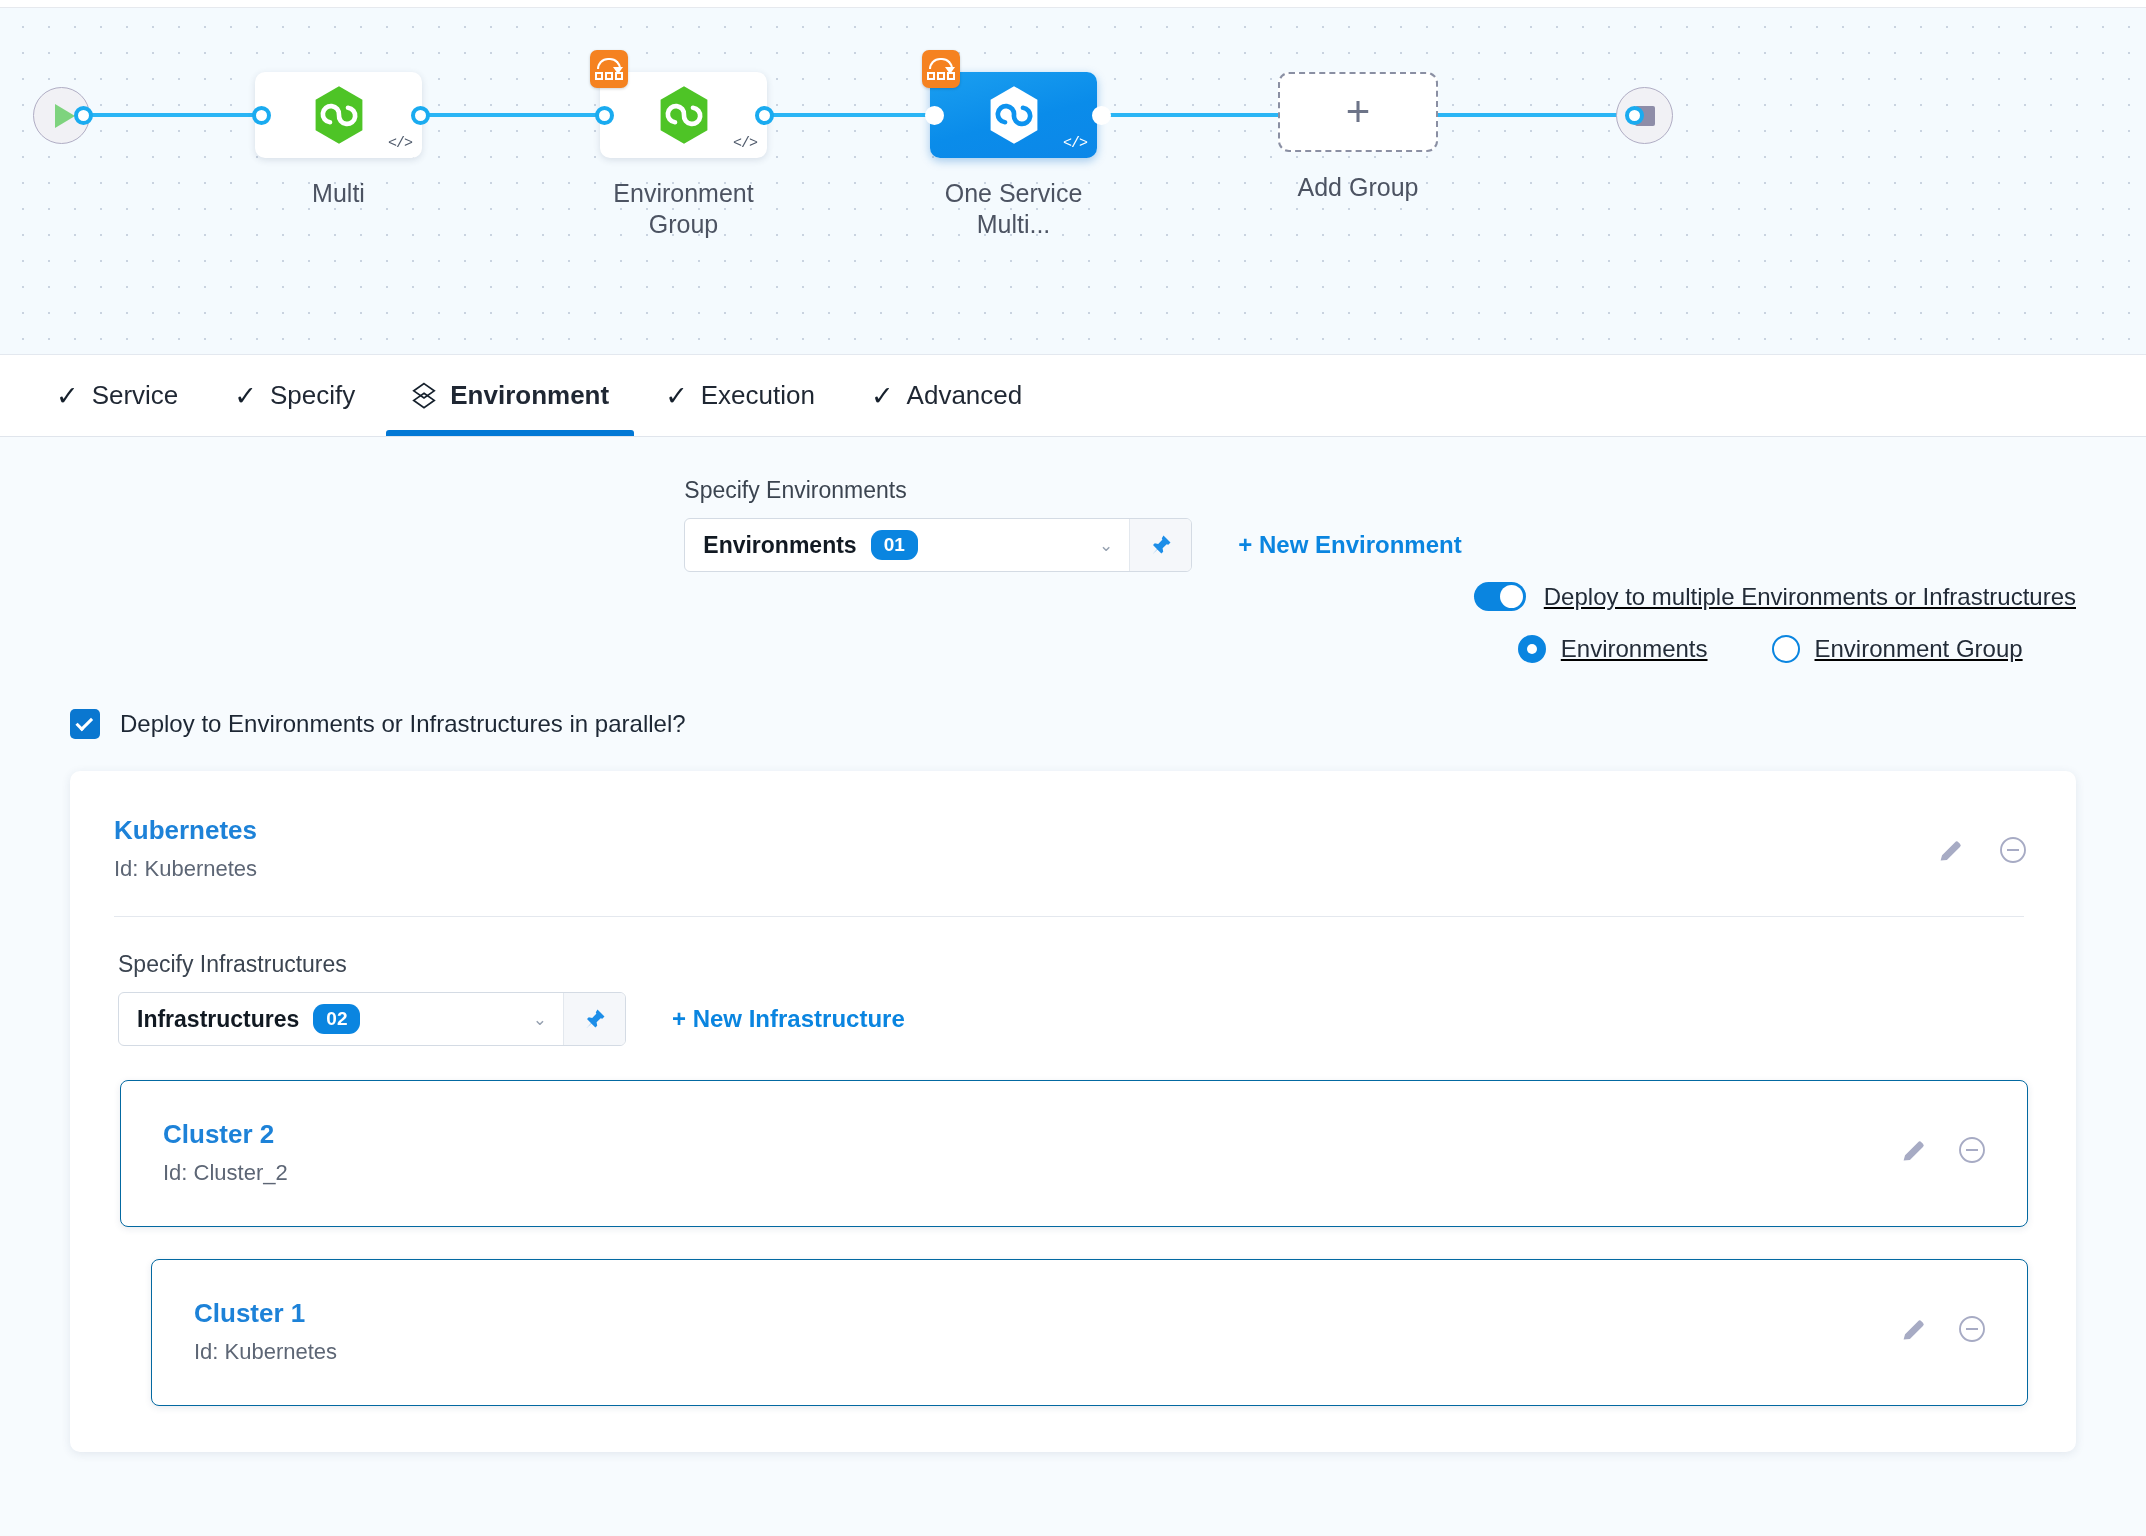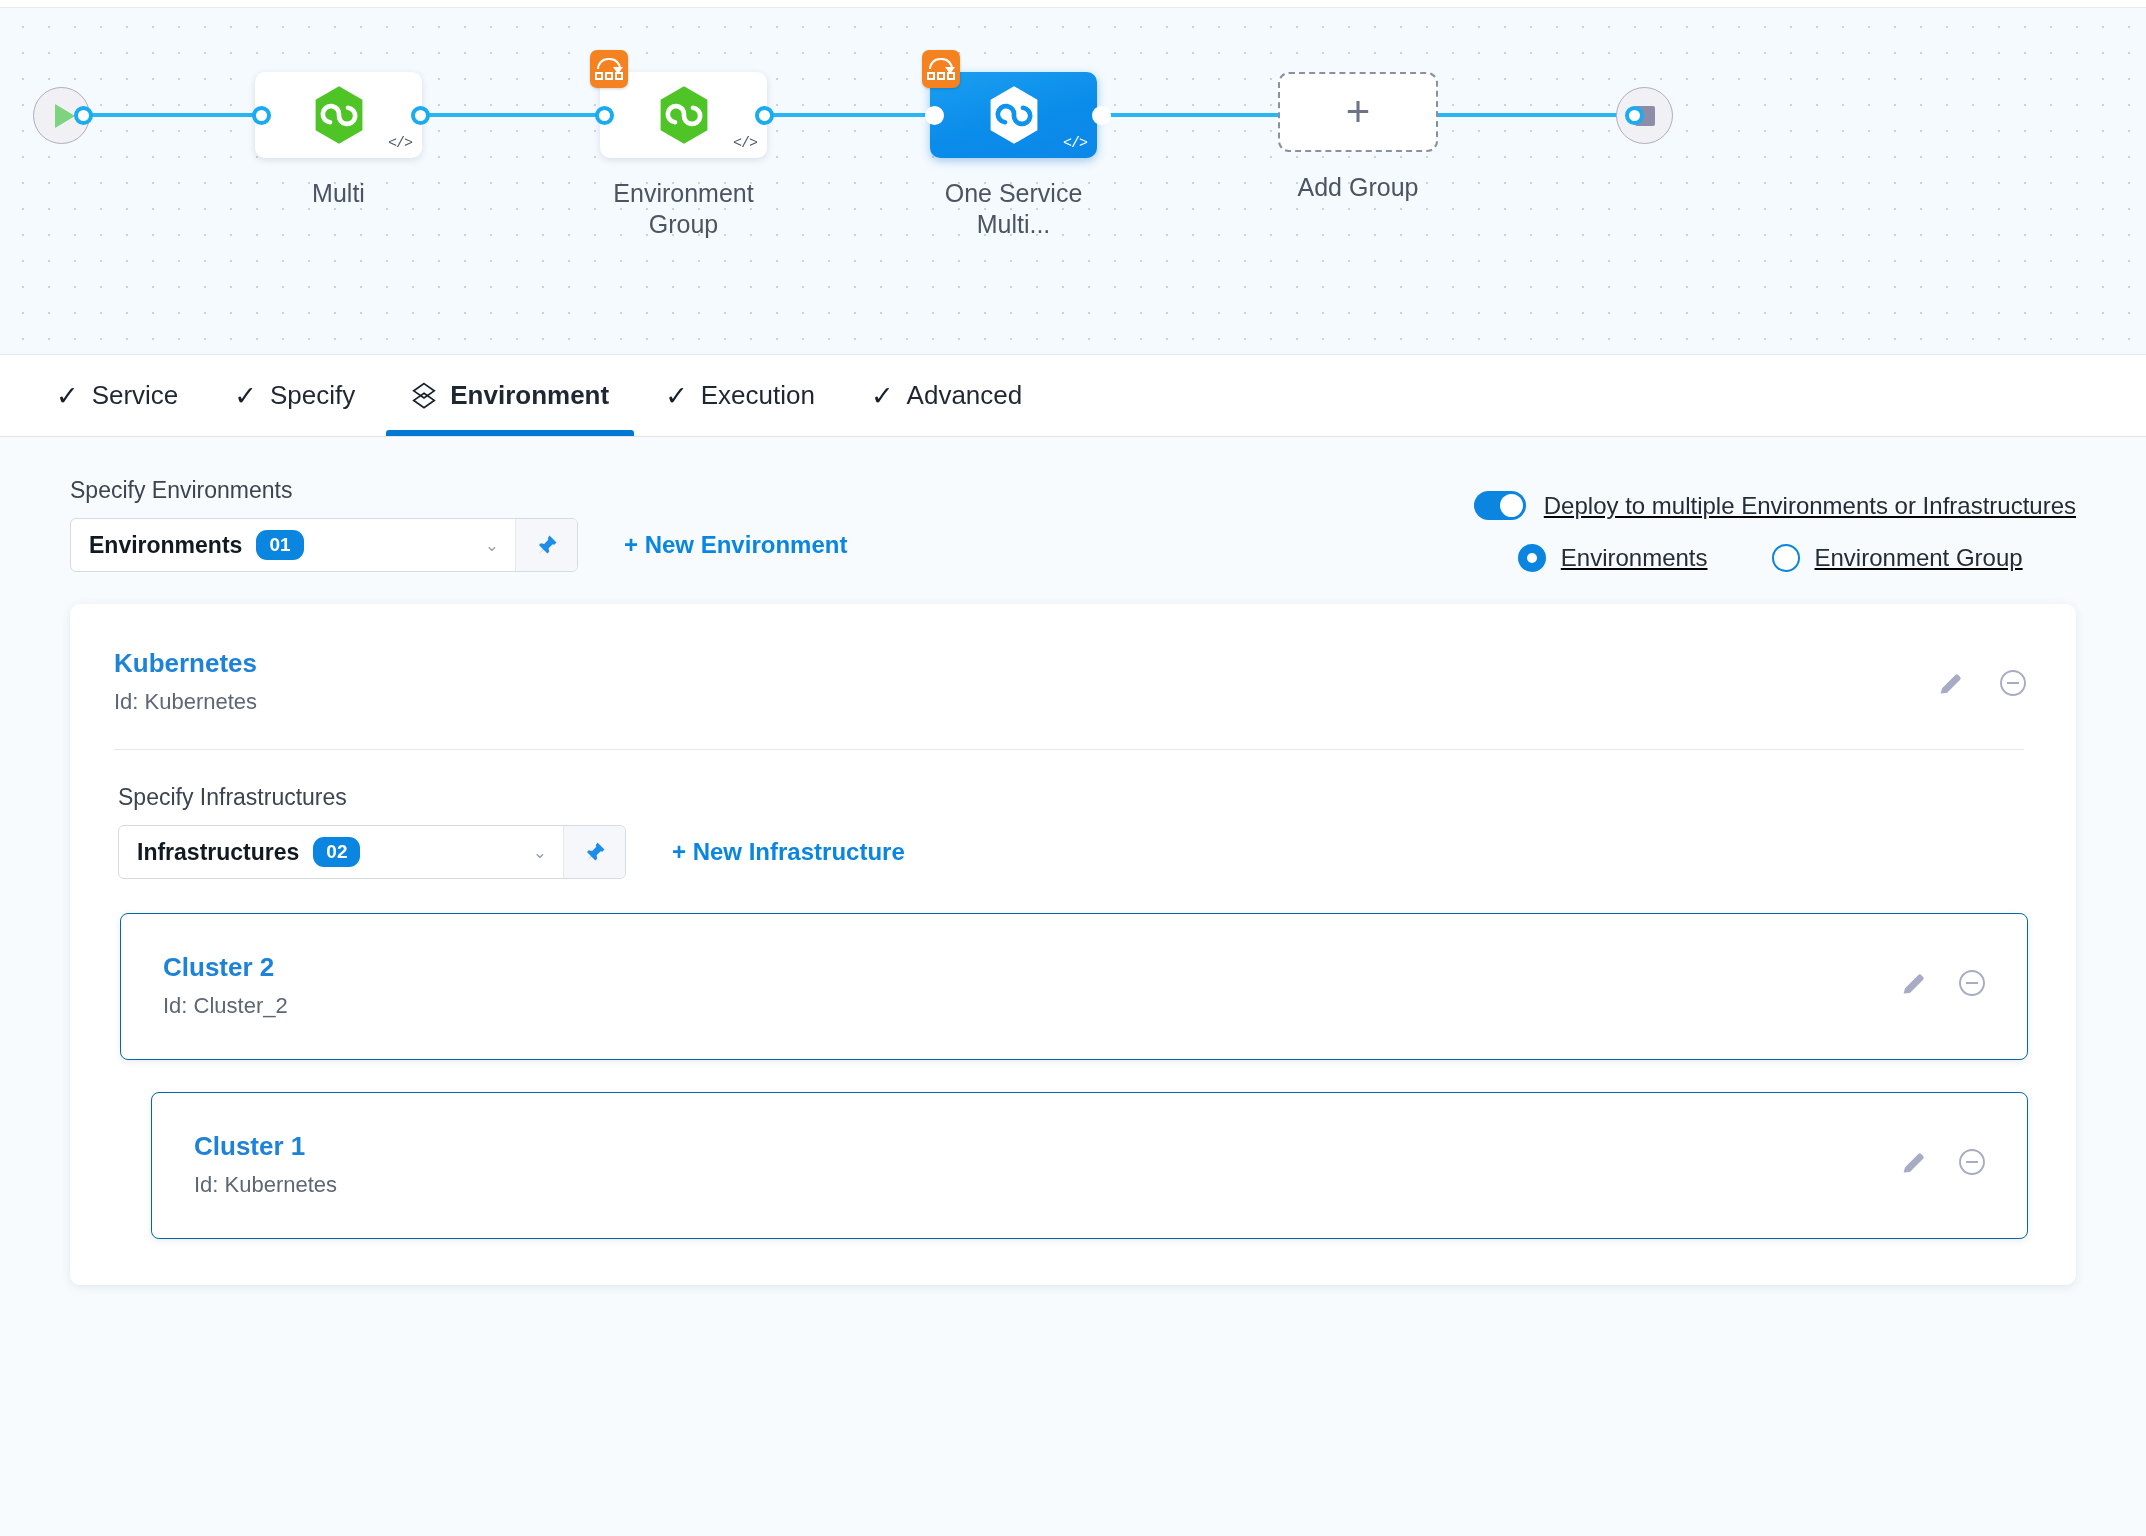--- a/index.html
+++ b/index.html
@@ -145,21 +145,21 @@
   .tab.active { font-weight: bold; }
   .tab.active::after {
     content: ""; position: absolute; left: 3px; right: 3px; bottom: 0;
     height: 6px; background: #0278d5; border-radius: 3px 3px 0 0;
   }
   .tab .layers-ico { width: 26px; height: 28px; }
 
   
   .body { padding: 40px 0 0 0; background: #f7fbfe; height: calc(1536px - 355px - 83px); }
 
-  .row-top { display: flex; align-items: flex-end; padding: 0 70px 0 70px; }
+  .row-top { display: flex; align-items: center; padding: 0 70px 0 70px; flex-direction: column; }
   .col-left { flex: 0 0 auto; }
   .col-right { margin-left: auto; padding-top: 10px; text-decoration: underline; }
 
   .field-label { font-size: 23px; color: #3b4450; margin-bottom: 14px; }
 
   .select-wrap {
     display: inline-flex; align-items: stretch;
     width: 508px; height: 54px;
     border: 1px solid #d4dbe4; border-radius: 6px;
     background: #ffffff;
@@ -395,20 +395,26 @@
           <span class="lbl">Environments</span>
         </div>
         <div class="radio-item right-gap">
           <span class="radio"></span>
           <span class="lbl">Environment Group</span>
         </div>
       </div>
     </div>
   </div>
 
+  <div class="check-line">
+    <span class="checkbox">
+      <span class="ck"></span>
+    </span>
+    <span class="lbl">Deploy to Environments or Infrastructures in parallel?</span>
+  </div>
 
   <div class="env-card">
     <div class="card-head">
       <div>
         <div class="entity-title">Kubernetes</div>
         <div class="entity-sub">Id: Kubernetes</div>
       </div>
       <div class="head-actions">
         <svg class="pencil-ico" viewBox="0 0 24 24">
           <path d="M3.2 20.8l1.3-4.6L16.1 4.6a2 2 0 012.9 0l1.4 1.4a2 2 0 010 2.9L8.8 20.4z" fill="#a7abc4"></path>

